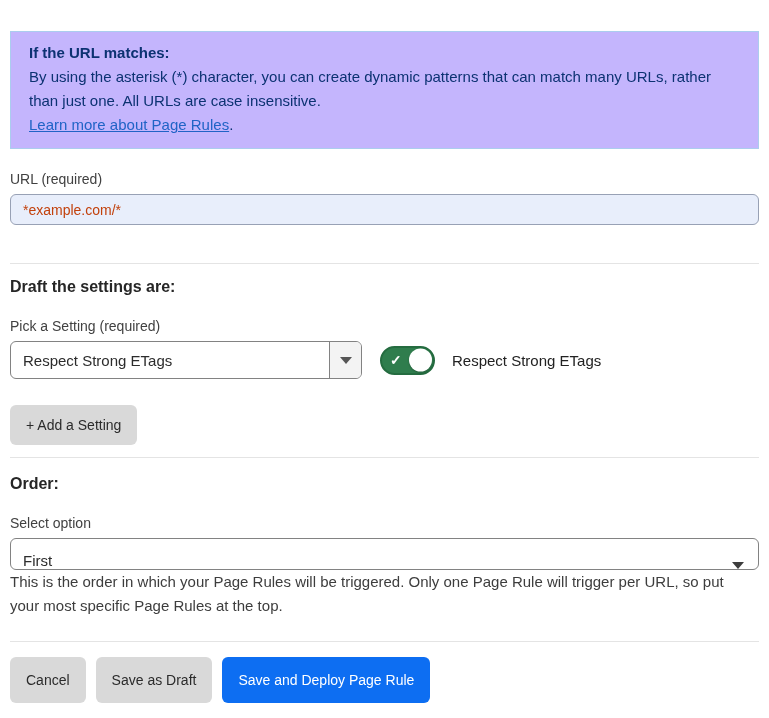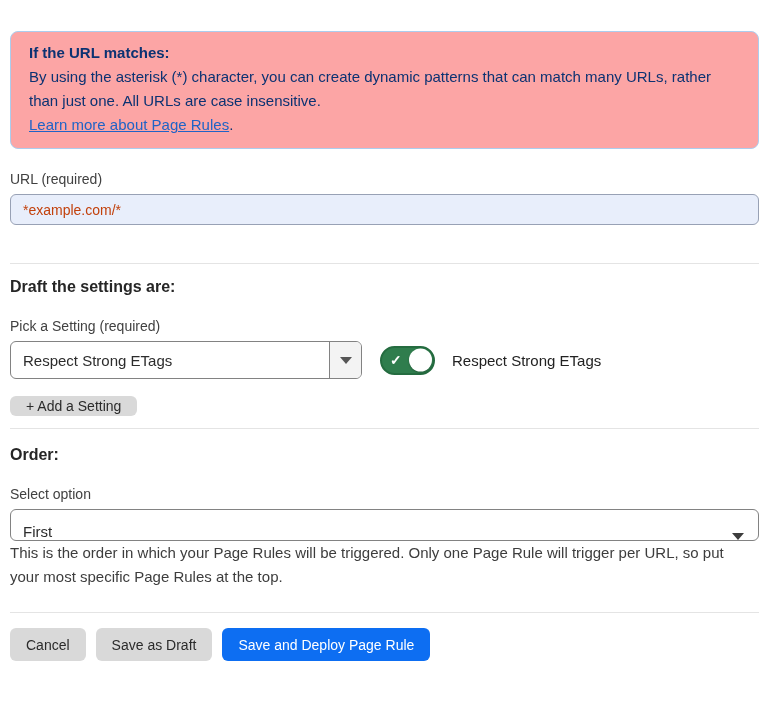--- a/index.html
+++ b/index.html
@@ -13,23 +13,23 @@
 
   h1.page-title {
     font-size: 21px;
     font-weight: 700;
     color: #2b2b2b;
     letter-spacing: 0.1px;
   }
 
   .infobox {
     margin-top: 21px;
-    background: #fca5a5;
+    background: #c4b5fd;
     border: 1px solid #abcdee;
-    border-radius: 8px;
+    border-radius: 0;
     padding: 9px 18px 11px 18px;
     color: #0c3272;
     font-size: 15px;
     line-height: 24px;
   }
   .infobox .info-heading { font-weight: 700; }
   .infobox a.info-link {
     color: #2063c6;
     text-decoration: underline;
     cursor: pointer;
@@ -160,22 +160,22 @@
   .btn-gray {
     background: #d9d9d9;
     color: #2b2b2b;
   }
   .btn-primary {
     background: #0d6ef2;
     color: #ffffff;
   }
 
   .add-setting-btn {
-    margin-top: 17px;
-    height: 20px;
+    margin-top: 26px;
+    height: 40px;
   }
 
   .order-select {
     margin-top: 7px;
     width: 100%;
     height: 32px;
     border: 1px solid #828282;
     border-radius: 6px;
     background: #ffffff;
     display: flex;
@@ -198,21 +198,21 @@
     line-height: 24px;
     color: #3d3d3d;
     max-width: 740px;
   }
 
   .actions {
     margin-top: 15px;
     display: flex;
     gap: 10px;
   }
-  .actions .btn { height: 33px; }
+  .actions .btn { height: 46px; }
 </style>
 </head>
 <body>
 
 <div class="page">
 
 
   <div class="infobox">
     <div class="info-heading">If the URL matches:</div>
     <div><span>By using the asterisk (*) character, you can create dynamic patterns that can match many URLs, rather than just one. All URLs are case insensitive.</span></div>

